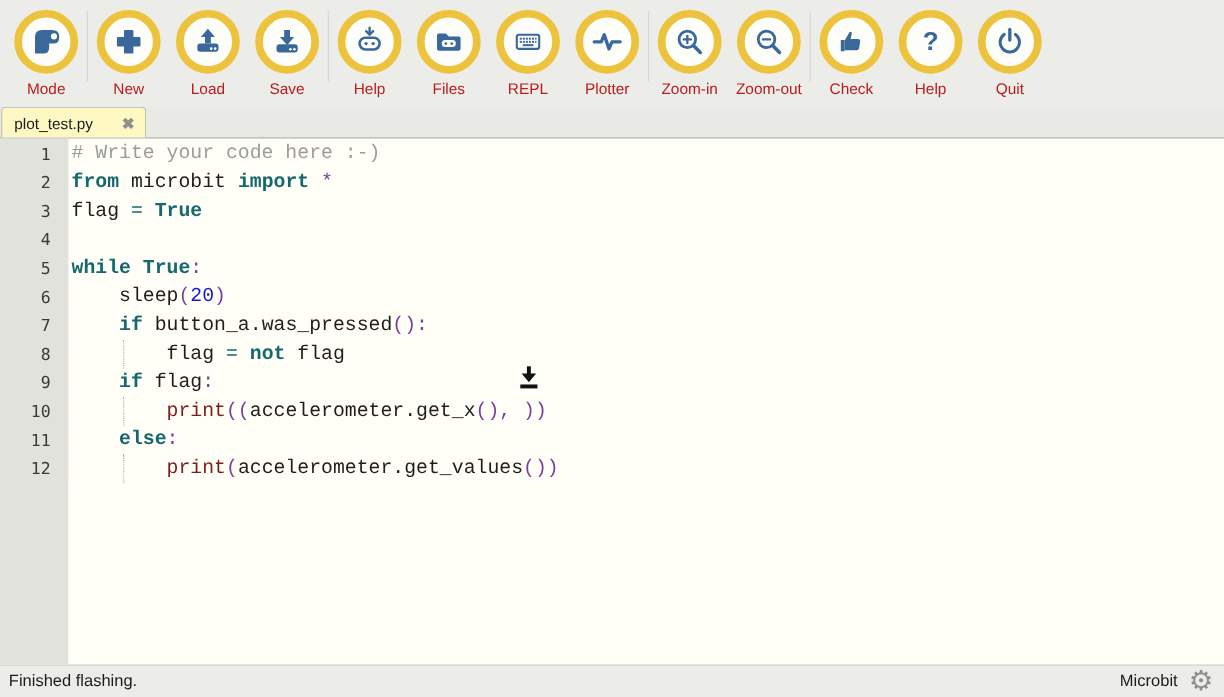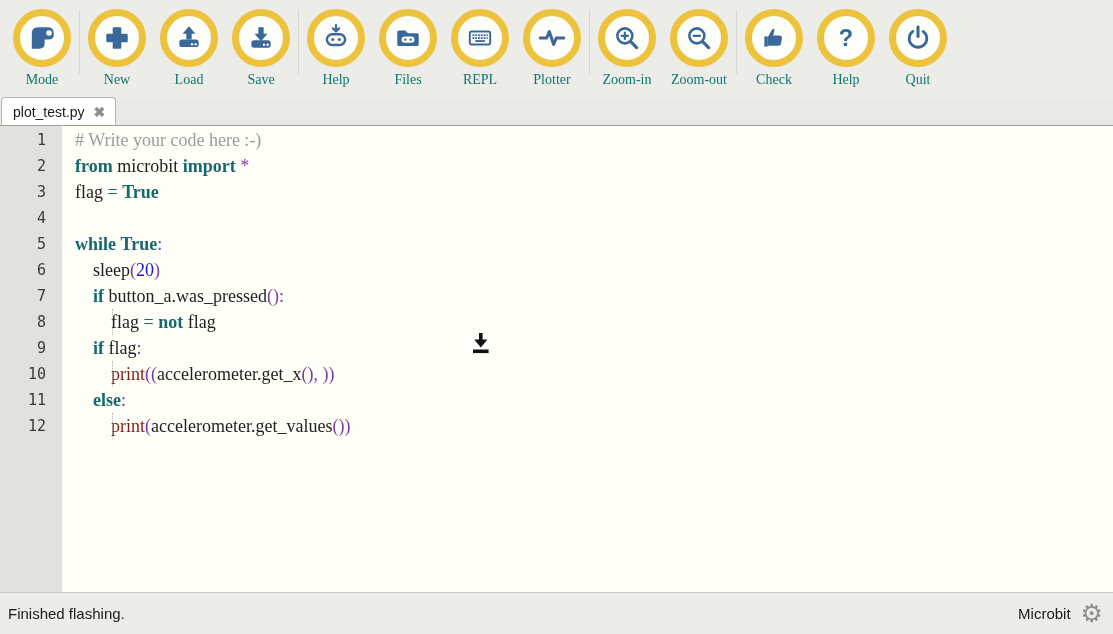--- a/index.html
+++ b/index.html
@@ -5,48 +5,48 @@
   * { margin:0; padding:0; box-sizing:border-box; }
   html,body { width:1113px; height:634px; overflow:hidden; }
   body { font-family:"Liberation Sans", sans-serif; background:#ecece9; }
   .window { width:1113px; height:634px; display:flex; flex-direction:column; }
 
   
   .toolbar { height:98px; flex:none; background:#ecece9; display:flex; align-items:flex-start; padding:9px 0 0 6px; }
   .tb-btn { width:72px; flex:none; display:flex; flex-direction:column; align-items:center; cursor:default; }
   .tb-circle { width:58px; height:58px; border-radius:50%; background:#fdfdfa; border:7px solid #edc23c; display:flex; align-items:center; justify-content:center; color:#3b689b; }
   .tb-circle svg { display:block; }
-  .tb-label { margin-top:5px; font-size:14px; color:#0f766e; white-space:nowrap;font-family:Liberation Serif, serif; }
+  .tb-label { margin-top:5px; font-size:14px; color:#b91c1c; white-space:nowrap; }
   .tb-sep { width:1px; height:64px; background:#d4d4d0; margin:1px 1px 0 1px; flex:none; }
 
   
   .tabbar { height:28px; flex:none; background:#e9e9e6; border-bottom:1px solid #9e9e9a; display:flex; align-items:flex-end; padding-left:1px; }
-  .tab { height:28px; display:flex; align-items:center; gap:9px; padding:0 10px 0 11px; background:#ffffff; border:1px solid #b6b6b2; border-bottom:none; border-radius:4px 4px 0 0; font-size:14px; color:#1b1b1b; }
+  .tab { height:28px; display:flex; align-items:center; gap:26px; padding:0 10px 0 11px; background:#fef9c3; border:1px solid #b6b6b2; border-bottom:none; border-radius:4px 4px 0 0; font-size:14px; color:#1b1b1b; }
   .tab-close { color:#8f8f8f; font-size:14px; font-weight:bold; line-height:1; cursor:default; }
 
   
   .editor { flex:1; position:relative; background:#fffef7; overflow:hidden; }
   .gutter-bg { position:absolute; left:0; top:0; bottom:0; width:62px; background:#e2e2dd; }
   .lines { position:relative; padding-top:1px; }
   .code-row { display:flex; height:26px; line-height:26px; position:relative; }
   .ln { width:62px; flex:none; text-align:right; padding-right:16px; font-family:"DejaVu Sans Mono", monospace; font-size:15px; color:#3a3a3a; background:#e2e2dd; }
-  .code { position:relative; padding-left:13px; white-space:pre; font-family:Liberation Serif, serif; font-size:18px; color:#1e1e1e; }
+  .code { position:relative; padding-left:3px; white-space:pre; font-family:Liberation Mono, monospace; font-size:18px; color:#1e1e1e; }
   .guide { position:absolute; left:50px; top:0; height:26px; border-left:1px dotted #b0b0ab; }
   .tk-comment { color:#9c9c9c; }
   .tk-kw { color:#15686e; font-weight:bold; }
   .tk-op { color:#15686e; }
   .tk-name { color:#1e1e1e; }
   .tk-punct { color:#7a3e9e; }
   .tk-num { color:#1a1acd; }
   .tk-builtin { color:#7f1d1d; }
 
   .cursor-overlay { position:absolute; left:468px; top:205px; width:26px; height:28px; }
 
   
-  .statusbar { height:42px; flex:none; background:#ecece9; border-top:1px solid #c6c6c2; display:flex; align-items:center; padding:0 10px 0 8px; font-size:15px; color:#1b1b1b; }
+  .statusbar { height:30px; flex:none; background:#ecece9; border-top:1px solid #c6c6c2; display:flex; align-items:center; padding:0 10px 0 8px; font-size:15px; color:#1b1b1b; }
   .sb-right { margin-left:auto; display:flex; align-items:center; gap:10px; }
   .gear { font-size:25px; color:#8e8e8e; line-height:1; cursor:default; }
 </style>
 </head>
 <body>
 
 <div class="window">
 
   <div class="toolbar">
 

